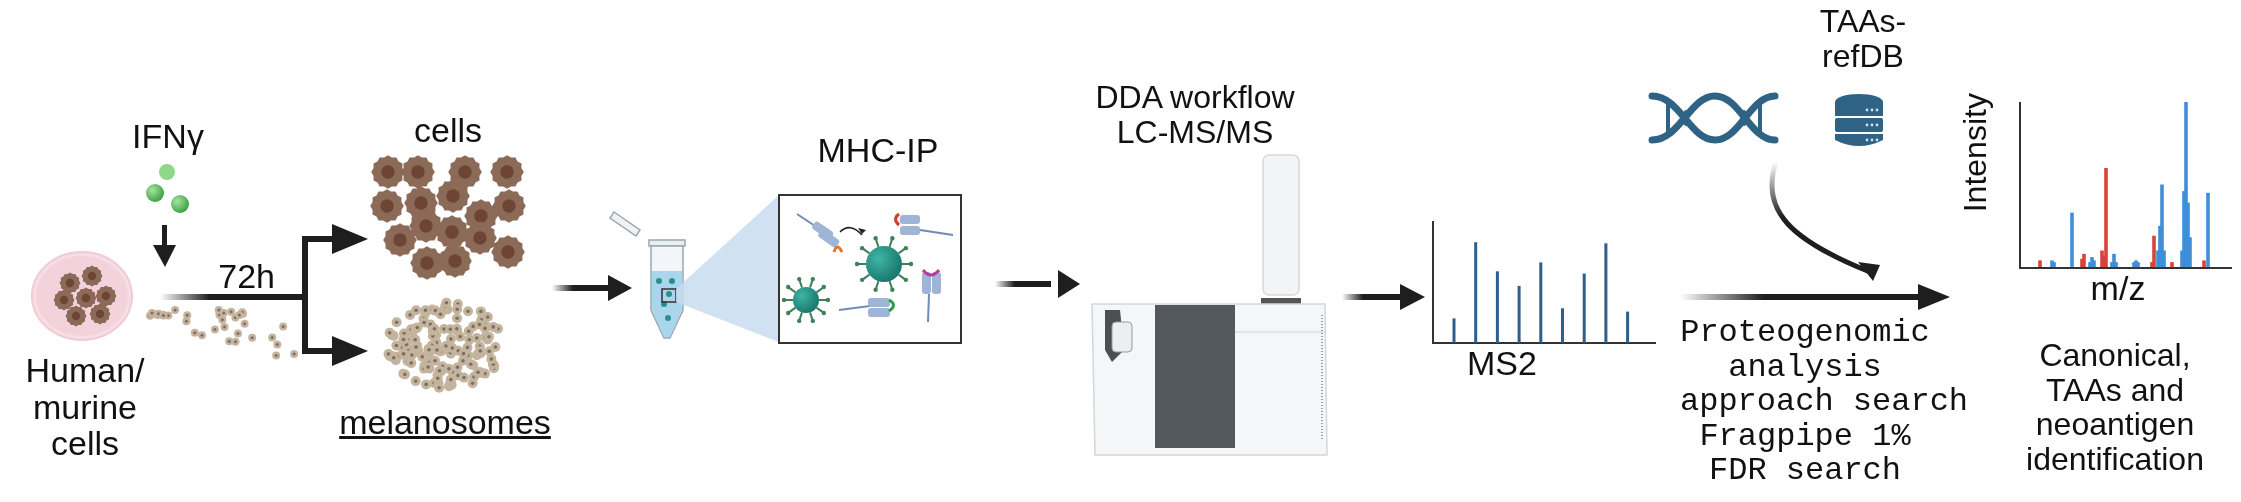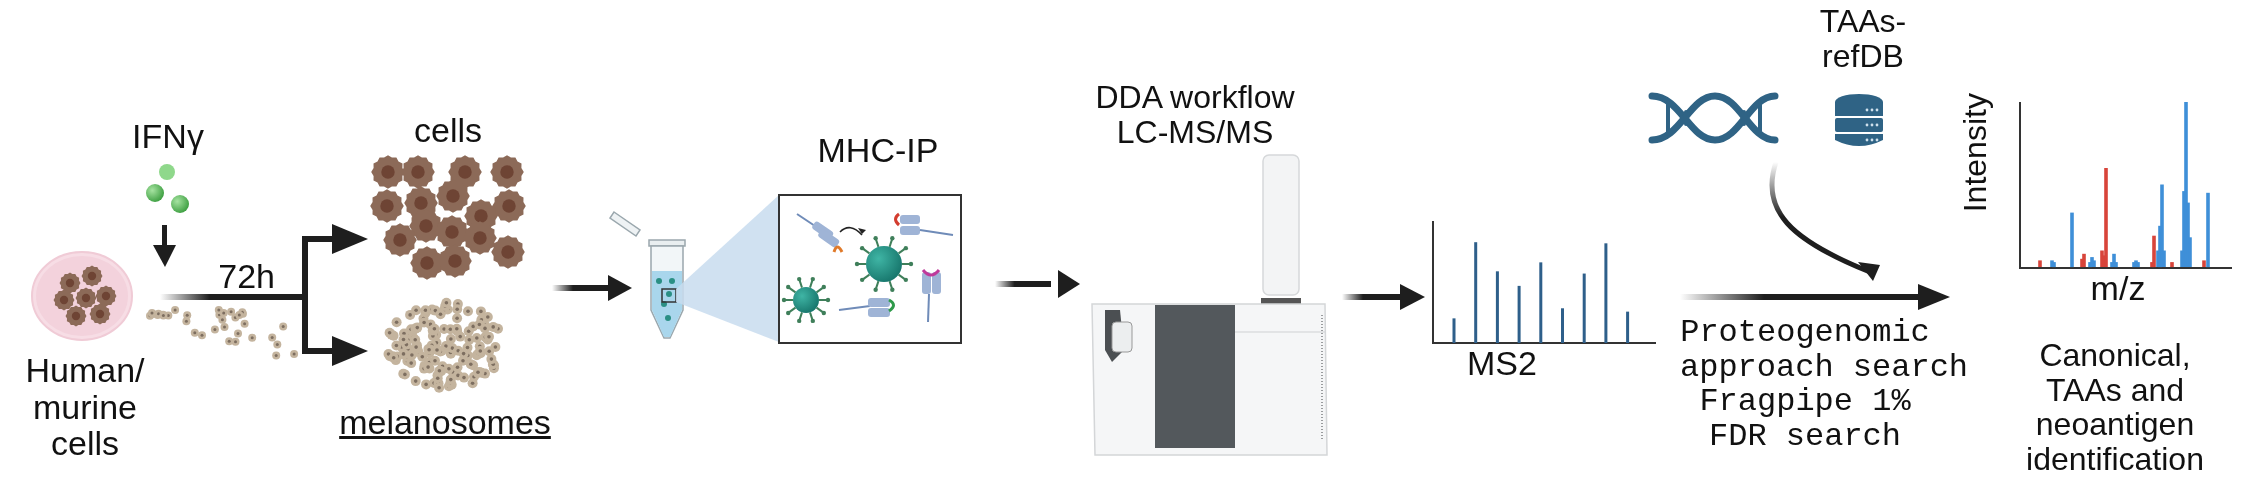--- a/index.html
+++ b/index.html
@@ -1068,20 +1068,21 @@
 
 <div class="lbl f34" style="left:1437px; top:345px; width:130px;">MS2</div>
 
 <div class="lbl f32" style="left:1808px; top:4px; width:110px;">
   <div>TAAs-</div>
   <div>refDB</div>
 </div>
 
 <div class="lbl f32" style="left:1680px; top:316px; width:250px;font-family:Liberation Mono, monospace;">
   <div>Proteogenomic</div>
+  <div>analysis</div>
   <div>approach search</div>
   <div>Fragpipe 1%</div>
   <div>FDR search</div>
 </div>
 
 <div class="lbl f32" style="left:1955px; top:175px; width:40px; transform: rotate(-90deg); transform-origin: center;">Intensity</div>
 <div class="lbl f34" style="left:2068px; top:270px; width:100px;">m/z</div>
 
 <div class="lbl f32" style="left:1995px; top:338px; width:240px;">
   <div>Canonical,</div>

